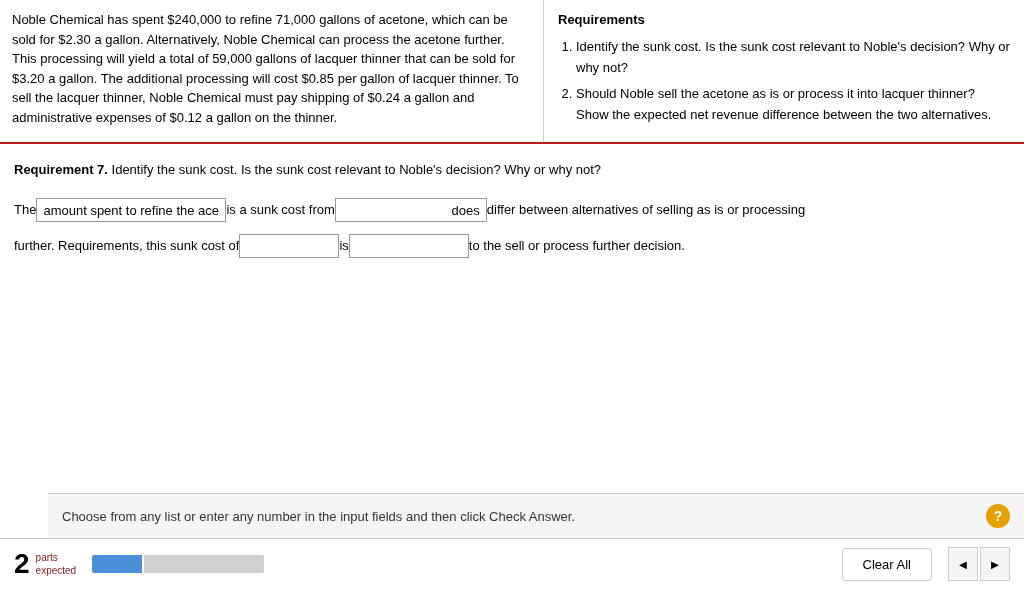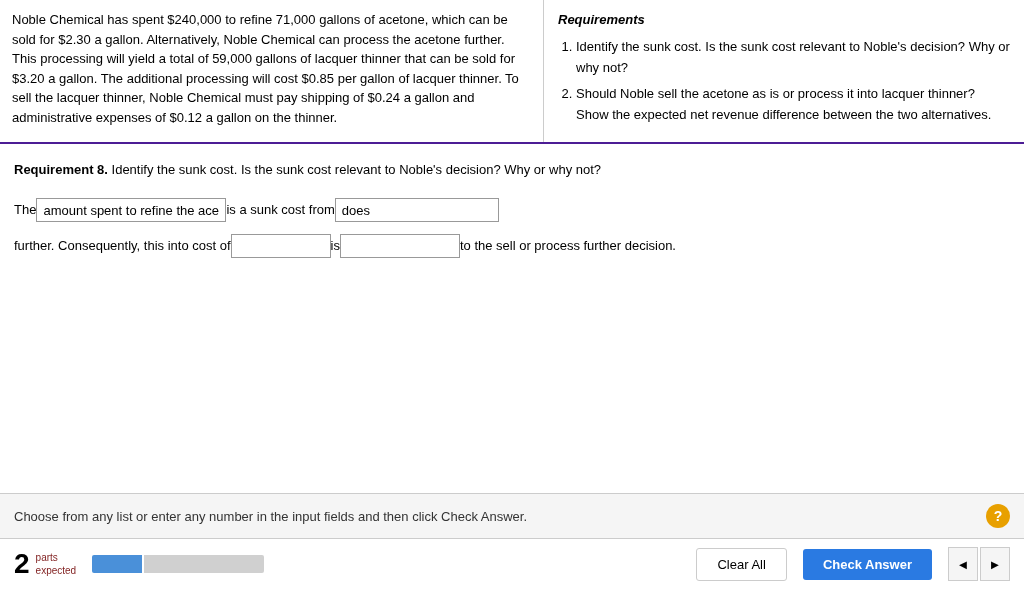--- a/index.html
+++ b/index.html
@@ -11,21 +11,21 @@
       width: 1024px;
       height: 589px;
       overflow: hidden;
       display: flex;
       flex-direction: column;
     }
 
     
     .top-section {
       display: flex;
-      border-bottom: 2px solid #4c1d95;
+      border-bottom: 2px solid #b91c1c;
       flex-shrink: 0;
       justify-content: space-between;
     }
 
     .problem-text {
       flex: 1;
       padding: 10px 12px;
       border-right: 1px solid #ccc;
       font-size: 13px;
       line-height: 1.5;
@@ -34,21 +34,20 @@
     .requirements-section {
       width: 480px;
       padding: 10px 14px;
       font-size: 13px;
       line-height: 1.6;
     }
 
     .requirements-section .req-title {
       font-weight: bold;
       margin-bottom: 6px;
-      font-style: italic;
     }
 
     .requirements-section ol {
       padding-left: 18px;
     }
 
     .requirements-section ol li {
       margin-bottom: 6px;
     }
 
@@ -89,40 +88,42 @@
       height: 24px;
       outline: none;
       background: #fff;
     }
 
     .input-filled {
       width: 190px;
     }
 
     .input-dropdown-does {
-      width: 164px;
+      width: 152px;
+      text-align: right;
     }
 
     .input-blank-short {
       width: 100px;
     }
 
     .input-blank-medium {
       width: 120px;
     }
 
     
     .instruction-bar {
       background: #f5f5f5;
       border-top: 1px solid #ccc;
       padding: 10px 14px;
       display: flex;
       align-items: center;
       justify-content: space-between;
       flex-shrink: 0;
+      margin-left: 48px;
     }
 
     .instruction-text {
       font-size: 13px;
       color: #333;
     }
 
     .help-icon {
       width: 24px;
       height: 24px;
@@ -244,33 +245,34 @@
       </li>
       <li>
         <span>Should Noble sell the acetone as is or process it into lacquer thinner? Show the expected net revenue difference between the two alternatives.</span>
       </li>
     </ol>
   </div>
 </div>
 
 <div class="main-content">
   <div class="requirement-header">
-    <strong>Requirement 8.</strong>
+    <strong>Requirement 7.</strong>
     <span>Identify the sunk cost. Is the sunk cost relevant to Noble's decision? Why or why not?</span>
   </div>
 
   <div class="sentence-line">
     <span>The</span>
     <input class="text-input-box input-filled" type="text" value="amount spent to refine the acetone" style="">
     <span>is a sunk cost from</span>
     <input class="text-input-box input-dropdown-does" type="text" value="does" style="">
+    <span>differ between alternatives of selling as is or processing</span>
   </div>
 
   <div class="sentence-line">
-    <span>further. Consequently, this into cost of</span>
+    <span>further. Requirements, this sunk cost of</span>
     <input class="text-input-box input-blank-short" type="text" value="" style="">
     <span>is</span>
     <input class="text-input-box input-blank-medium" type="text" value="" style="">
     <span>to the sell or process further decision.</span>
   </div>
 </div>
 
 <div class="instruction-bar">
   <span class="instruction-text">Choose from any list or enter any number in the input fields and then click Check Answer.</span>
   <div class="help-icon">
@@ -289,19 +291,18 @@
 
   <div class="progress-bar-container">
     <div class="progress-bar-fill"></div>
     <div class="progress-bar-empty"></div>
   </div>
 
   <div class="spacer"></div>
 
   <button class="clear-all-btn">Clear All</button>
 
-  <button class="check-answer-btn">Check Answer</button>
 
   <div class="nav-btns">
     <button class="nav-btn">◄</button>
     <button class="nav-btn">►</button>
   </div>
 </div>
 
 </body></html>

